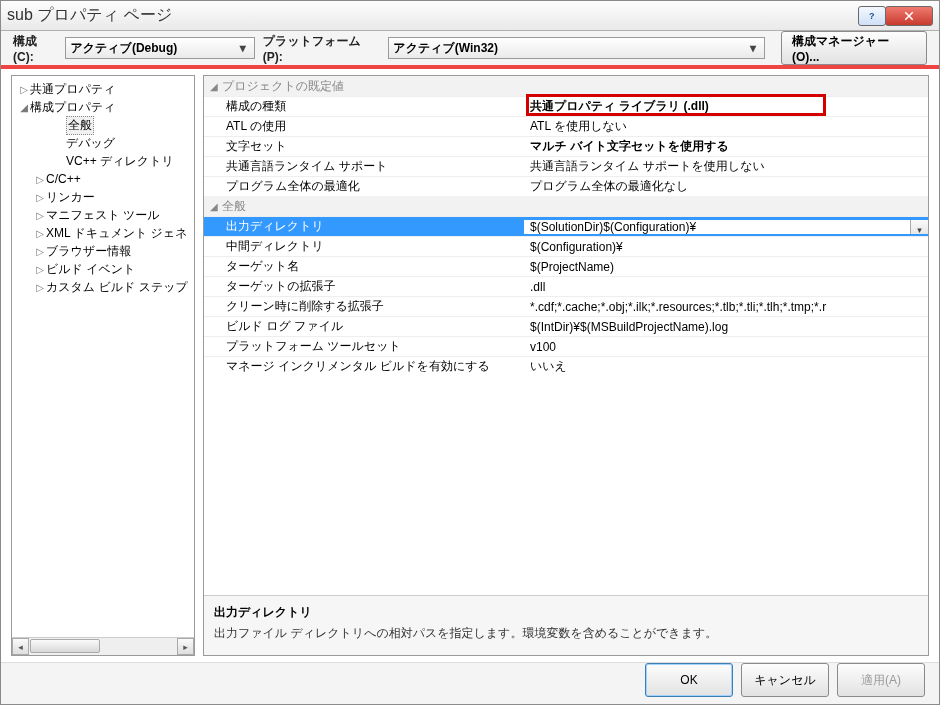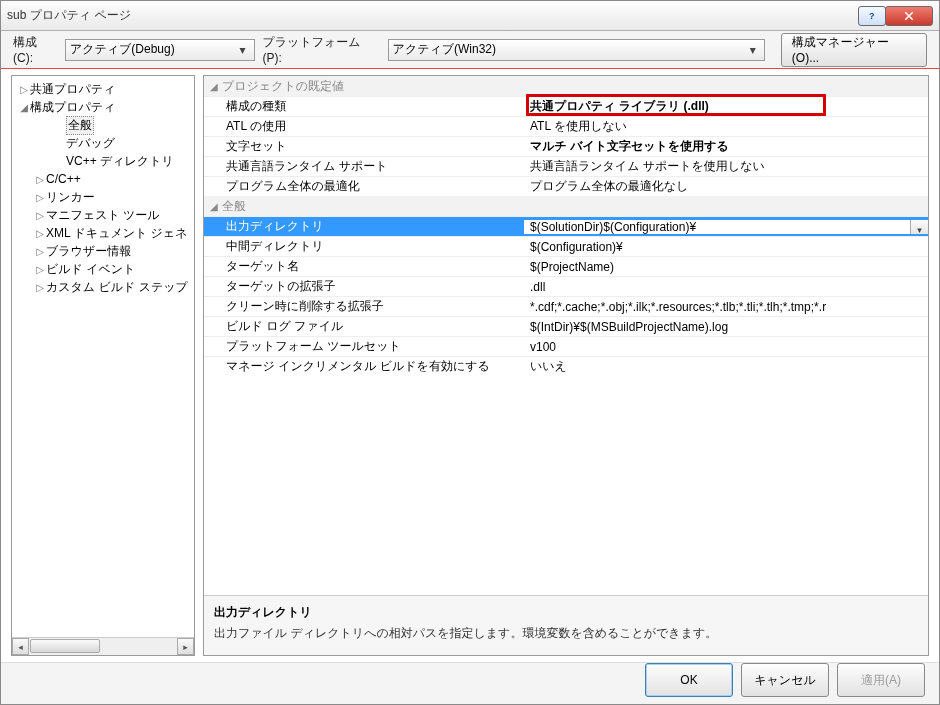--- a/index.html
+++ b/index.html
@@ -1,28 +1,28 @@
 <!DOCTYPE html>
 <html><head>
 <meta charset="utf-8">
 <style>
 * { box-sizing: border-box; margin: 0; padding: 0; font-family: "Meiryo UI", "MS UI Gothic", sans-serif; font-size: 12px; }
 body { background: #d6d6d6; width: 940px; height: 705px; overflow: hidden; }
 
 .window { width: 940px; height: 705px; background: #fff; border: 1px solid #8a8a8a; display: flex; flex-direction: column; }
 .titlebar { height: 30px; background: linear-gradient(#fdfdfd, #e9e9e9); border-bottom: 1px solid #b0b0b0; display: flex; align-items: center; padding: 0 6px; }
-.titlebar .title { flex: 0 0 auto; color: #333; font-size: 12px; }
+.titlebar .title { flex: 0 0 auto; color: #333; font-size: 16px; }
 .titlebar .ghost { flex: 1; color: #cfcfcf; font-weight: bold; letter-spacing: 1px; padding-left: 20px; overflow: hidden; white-space: nowrap; }
 .titlebar .winbtns { display: flex; gap: 0; }
 .winbtn { width: 30px; height: 20px; border: 1px solid #6a6a6a; border-radius: 3px; display: flex; align-items: center; justify-content: center; margin-left: -1px; }
 .winbtn.help { background: linear-gradient(#f3f8ff, #cfe0f7); width: 28px; }
 .winbtn.close { background: linear-gradient(#f07a6f, #c83a2e); color: #fff; width: 48px; }
 .winbtn svg { width: 12px; height: 12px; }
 
-.toolbar { height: 38px; display: flex; align-items: center; gap: 8px; padding: 6px 12px; background: #f4f4f4; border-bottom: 1px solid #ef4444; }
+.toolbar { height: 38px; display: flex; align-items: center; gap: 8px; padding: 6px 12px; background: #f4f4f4; border-bottom: 4px solid #ef4444; font-weight: bold; }
 .toolbar label { color: #222; }
 .combo { height: 22px; border: 1px solid #9a9a9a; background: linear-gradient(#fff, #eaeaea); display: flex; align-items: center; padding: 0 4px; position: relative; }
 .combo .val { flex: 1; white-space: nowrap; overflow: hidden; }
 .combo .arrow { width: 14px; text-align: center; color: #444; }
 .combo.config { width: 190px; }
 .combo.platform { width: 378px; }
 .button { height: 16px; padding: 16px 10px; border: 1px solid #8a8a8a; border-radius: 3px; background: linear-gradient(#fdfdfd, #e2e2e2); display: flex; align-items: center; justify-content: center; cursor: default; }
 
 .body { flex: 1; display: flex; gap: 8px; padding: 6px 10px 6px 10px; background: #fff; min-height: 0; }
 .tree-panel { width: 184px; border: 1px solid #9a9a9a; background: #fff; display: flex; flex-direction: column; min-height: 0; }

